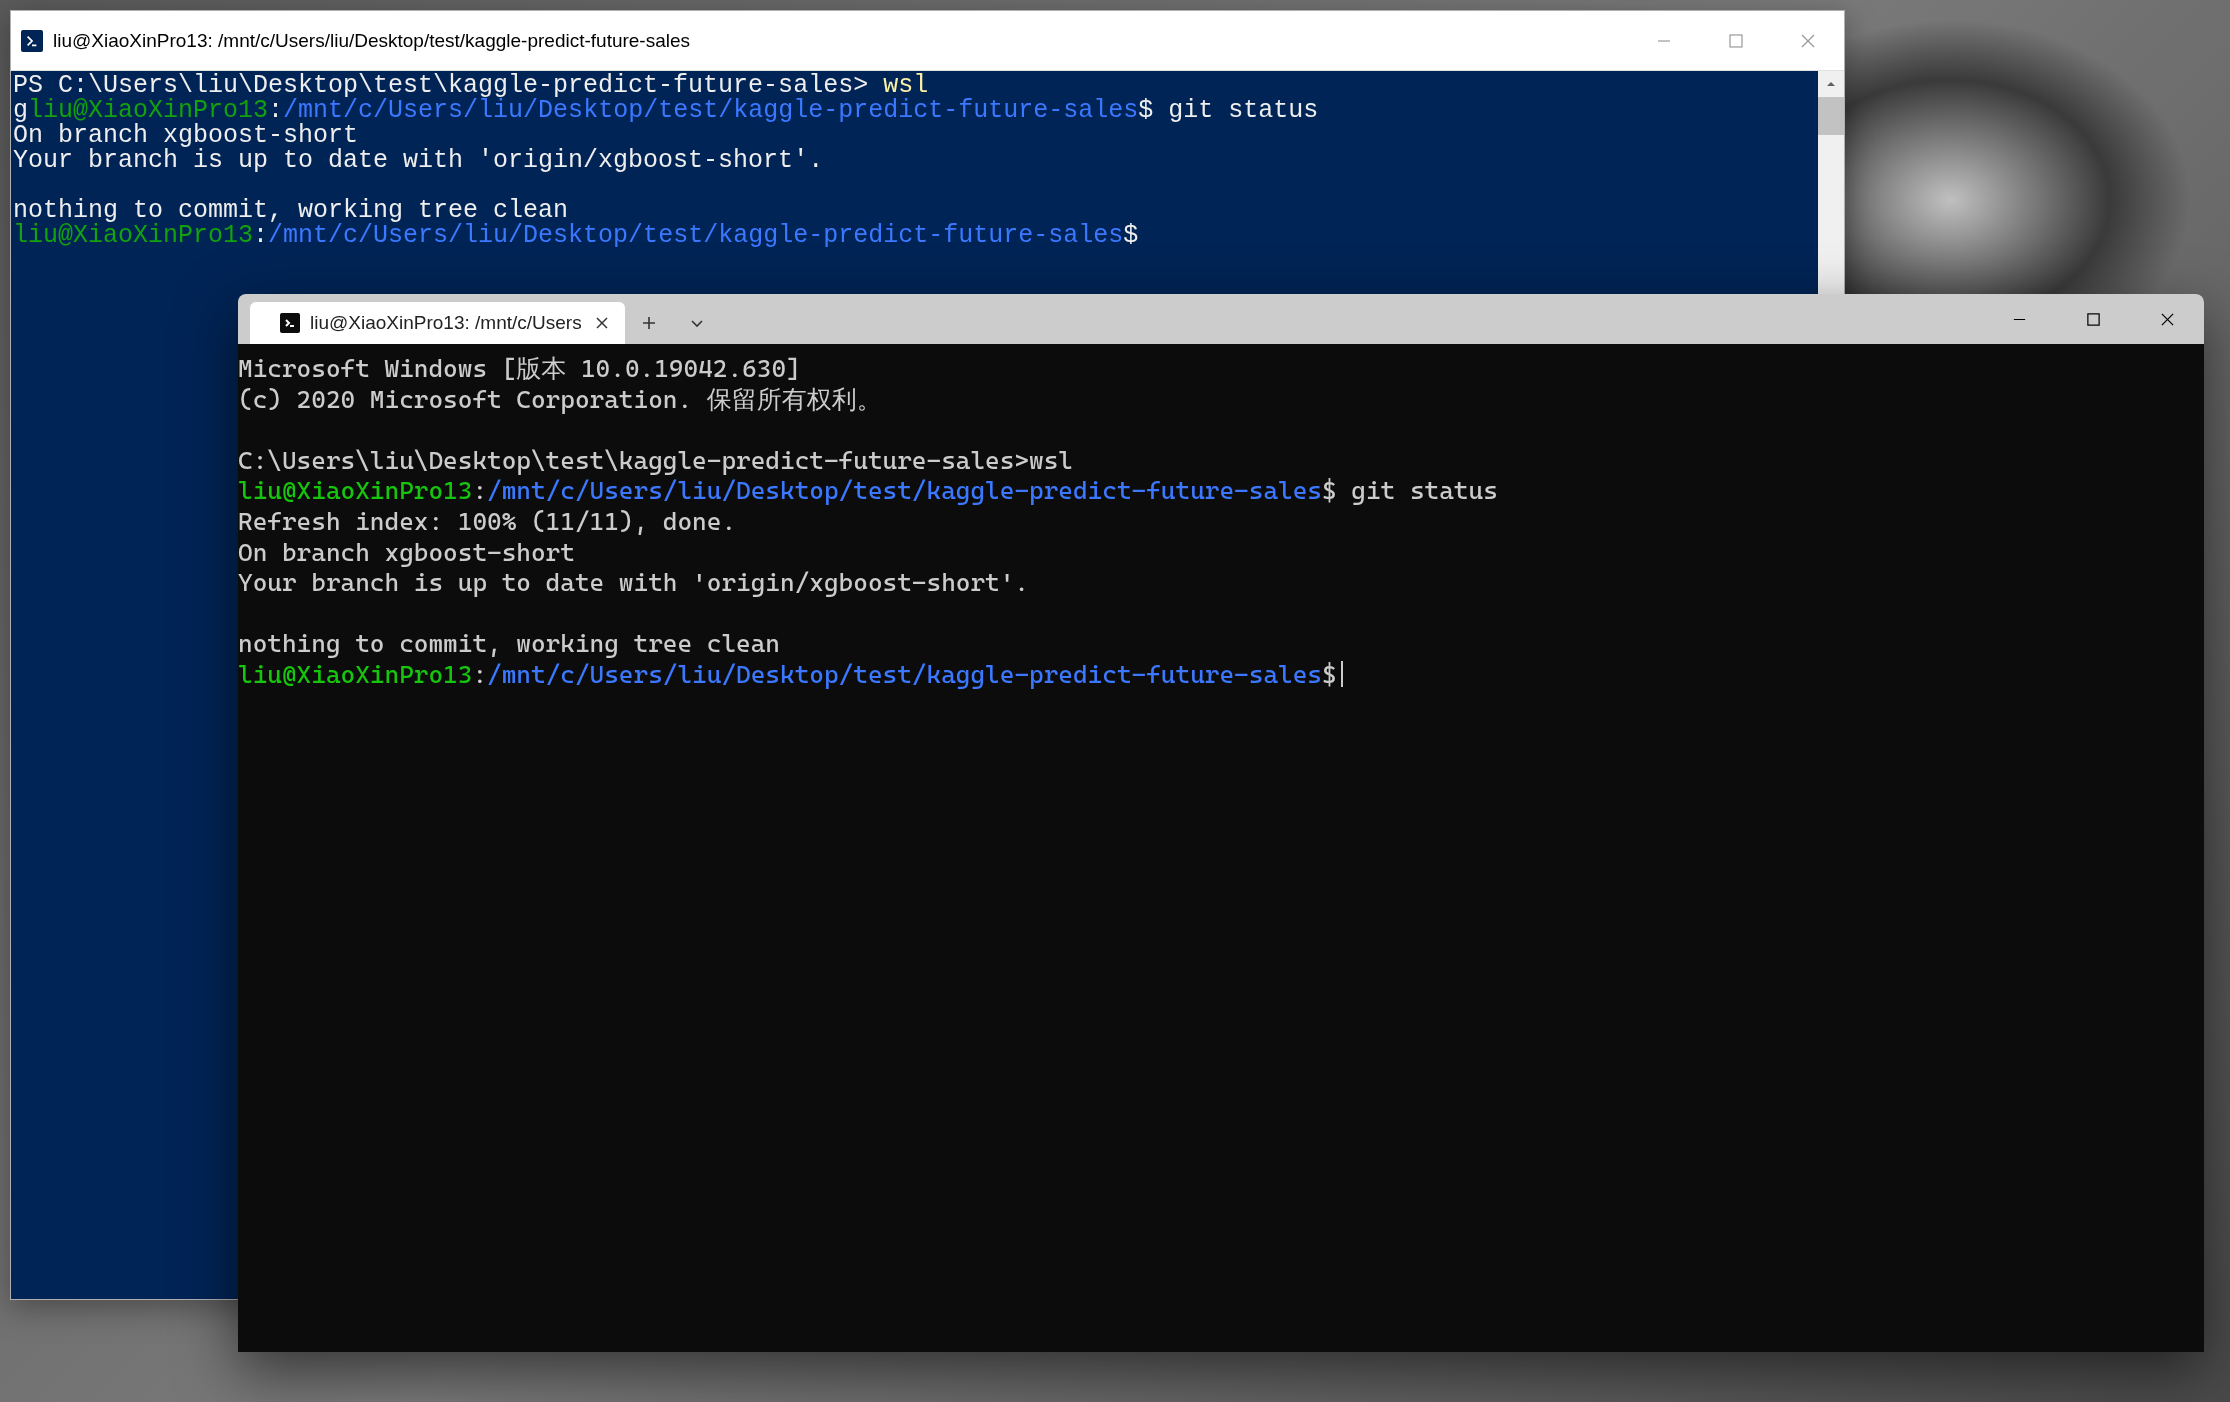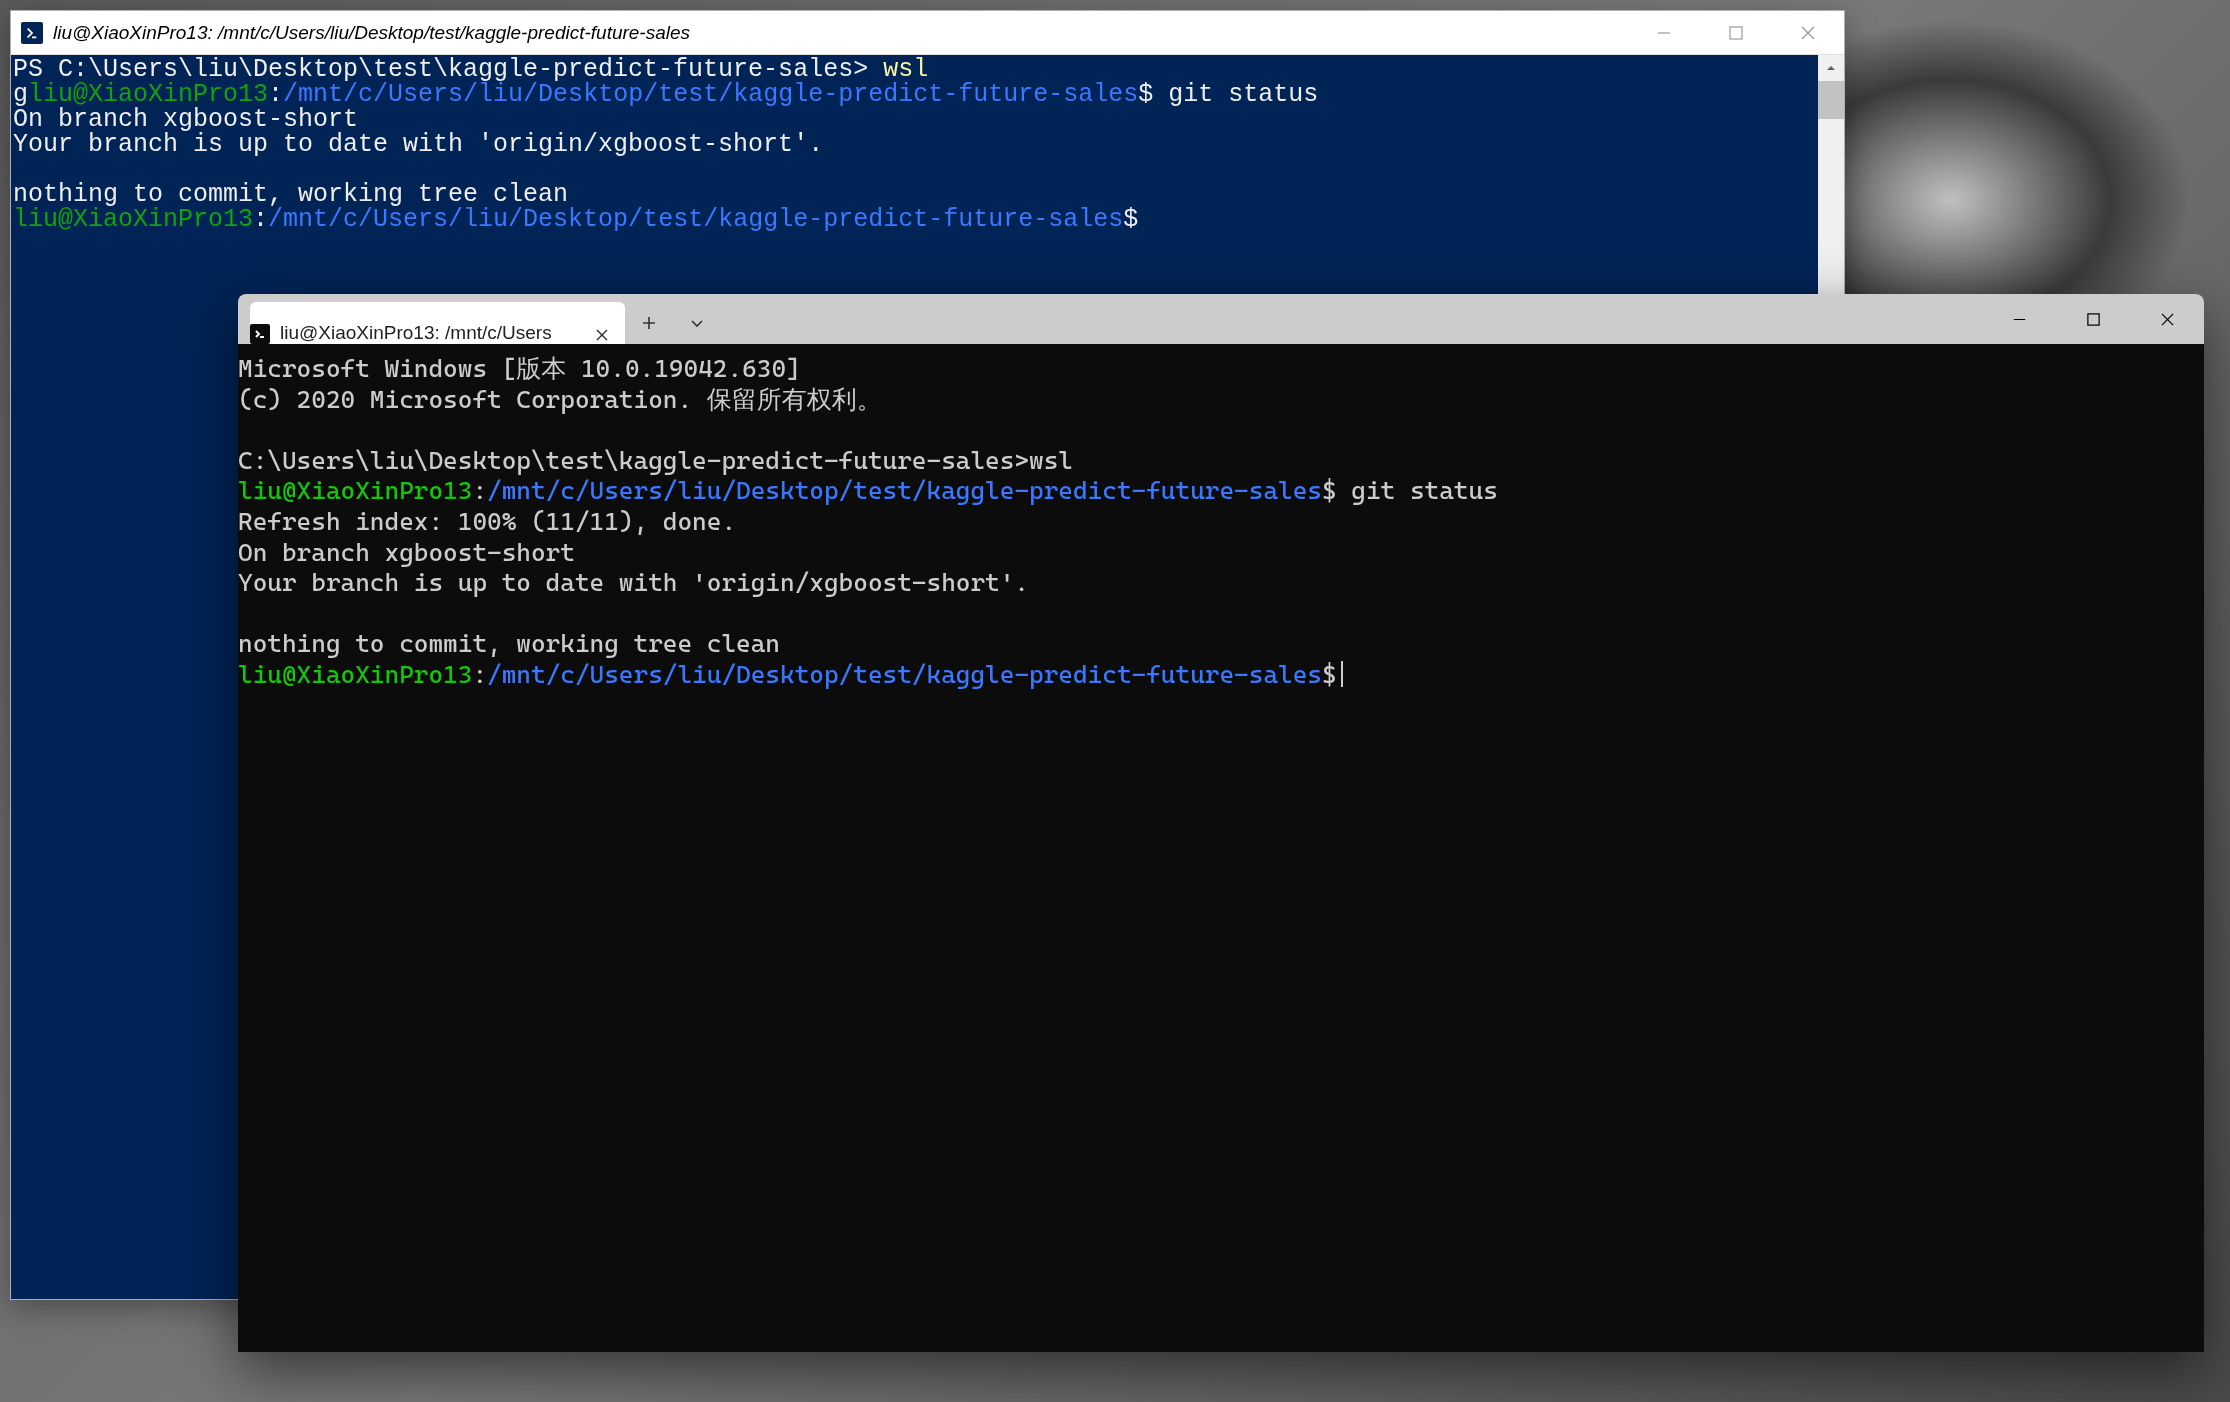--- a/index.html
+++ b/index.html
@@ -23,27 +23,26 @@
   .win-ps {
     position: absolute;
     left: 10px; top: 10px;
     width: 1835px; height: 1290px;
     background: #fff;
     border: 1px solid #b0b0b0;
     box-shadow: 0 8px 30px rgba(0,0,0,.35);
     display: flex; flex-direction: column;
   }
   .ps-titlebar {
-    height: 44px; background: #ffffff;
+    height: 60px; background: #ffffff;
     display: flex; align-items: center;
     padding-left: 10px;
     color: #000;
     font-size: 19px;
     border-bottom: 1px solid #e0e0e0;
-    font-style: italic;
   }
   .ps-icon { width: 22px; height: 22px; margin-right: 10px; background: #012456; border-radius: 2px; display:flex;align-items:center;justify-content:center; }
   .ps-icon svg { width:14px; height:14px; }
   .ps-title { flex: 1; color: #000; }
   .win-btns { display: flex; height: 100%; }
   .win-btn { width: 72px; display:flex; align-items:center; justify-content:center; color:#555; }
   .win-btn svg { width:16px; height:16px; stroke:#666; stroke-width:1.2; fill:none; }
   .win-ps .win-btn { color:#9a9a9a; }
   .win-ps .win-btn svg { stroke:#9a9a9a; }
 
@@ -81,22 +80,22 @@
     overflow:hidden;
   }
   .term-tabbar {
     height: 50px; background:#cccccc;
     display:flex; align-items:flex-end;
     padding-left: 12px;
   }
   .term-tab {
     height: 42px; background:#ffffff;
     border-radius: 6px 6px 0 0;
-    display:flex; align-items:flex-end;
-    padding: 0 14px 0 0;
+    display:flex; align-items:center;
+    padding: 0 14px 0 30px;
     font-size: 19px; color:#222;
     gap:10px;
     min-width: 375px;
   }
   .term-tab-icon { width:20px;height:20px;background:#0c0c0c;border-radius:2px;display:flex;align-items:center;justify-content:center; }
   .term-tab-icon svg{width:12px;height:12px;stroke:#fff;stroke-width:2;fill:none;}
   .term-tab-title { flex:1; overflow:hidden; white-space:nowrap; text-overflow:clip; }
   .term-tab-close { width:18px;height:18px;display:flex;align-items:center;justify-content:center;color:#333;}
   .term-tab-close svg{width:14px;height:14px;stroke:#333;stroke-width:1.5;fill:none;}
   .term-newtab, .term-tabmenu { width:48px;height:42px;display:flex;align-items:center;justify-content:center;color:#333; }

